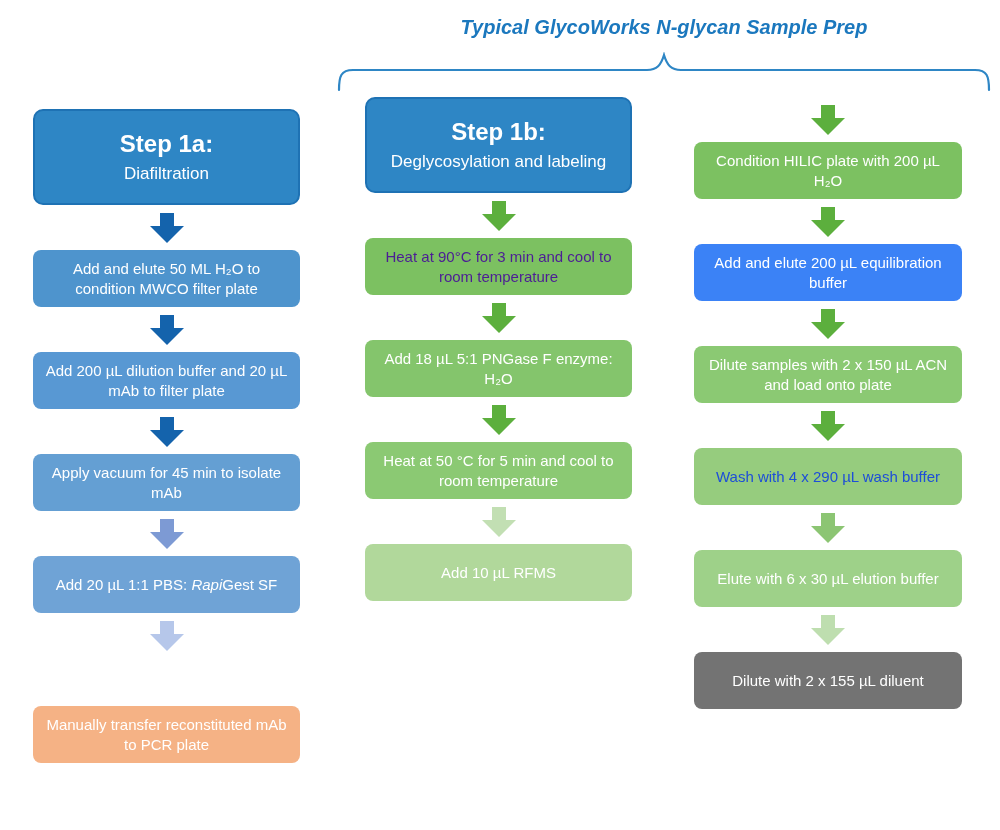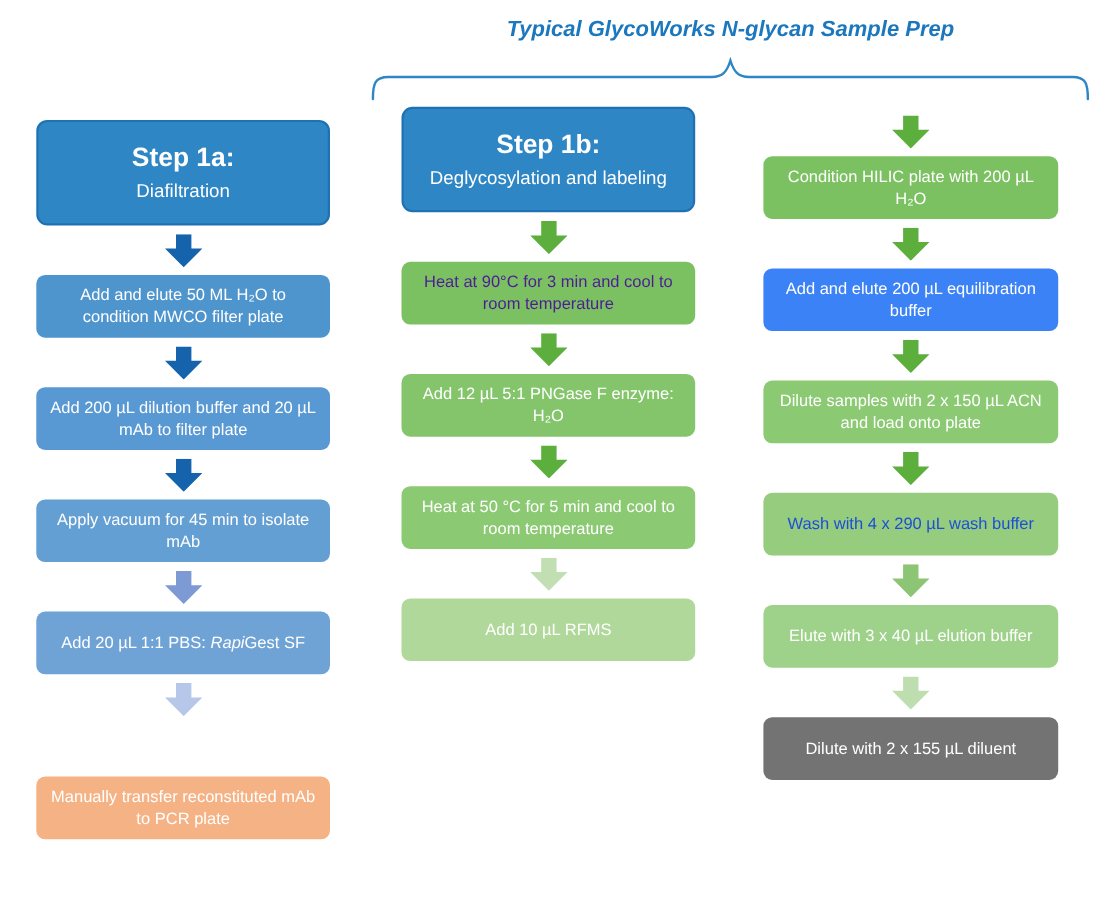--- a/index.html
+++ b/index.html
@@ -135,21 +135,21 @@
       </div>
       <div class="step-box" style="background: rgb(124, 193, 97); color: #4c1d95;">
         <span>Heat at 90°C for 3 min and cool to room temperature</span>
       </div>
       <div class="arrow-slot">
         <svg width="34" height="30" viewBox="0 0 34 30">
           <path d="M10 0 H24 V13 H34 L17 30 L0 13 H10 Z" fill="#5CAF3D"></path>
         </svg>
       </div>
       <div class="step-box" style="background: rgb(132, 197, 108); color: rgb(255, 255, 255);">
-        <span>Add 12 µL 5:1 PNGase F enzyme: H₂O</span>
+        <span>Add 18 µL 5:1 PNGase F enzyme: H₂O</span>
       </div>
       <div class="arrow-slot">
         <svg width="34" height="30" viewBox="0 0 34 30">
           <path d="M10 0 H24 V13 H34 L17 30 L0 13 H10 Z" fill="#5CAF3D"></path>
         </svg>
       </div>
       <div class="step-box" style="background: rgb(139, 201, 115); color: rgb(255, 255, 255);">
         <span>Heat at 50 °C for 5 min and cool to room temperature</span>
       </div>
       <div class="arrow-slot">
@@ -193,21 +193,21 @@
       </div>
       <div class="step-box" style="background: rgb(150, 204, 126); color: #1d4ed8;">
         <span>Wash with 4 x 290 µL wash buffer</span>
       </div>
       <div class="arrow-slot">
         <svg width="34" height="30" viewBox="0 0 34 30">
           <path d="M10 0 H24 V13 H34 L17 30 L0 13 H10 Z" fill="#8CC573"></path>
         </svg>
       </div>
       <div class="step-box" style="background: rgb(158, 209, 137); color: rgb(255, 255, 255);">
-        <span>Elute with 3 x 40 µL elution buffer</span>
+        <span>Elute with 6 x 30 µL elution buffer</span>
       </div>
       <div class="arrow-slot">
         <svg width="34" height="30" viewBox="0 0 34 30">
           <path d="M10 0 H24 V13 H34 L17 30 L0 13 H10 Z" fill="#BEDEAF"></path>
         </svg>
       </div>
       <div class="step-box" style="background: #737373; color: rgb(255, 255, 255);">
         <span>Dilute with 2 x 155 µL diluent</span>
       </div>
     </div>

